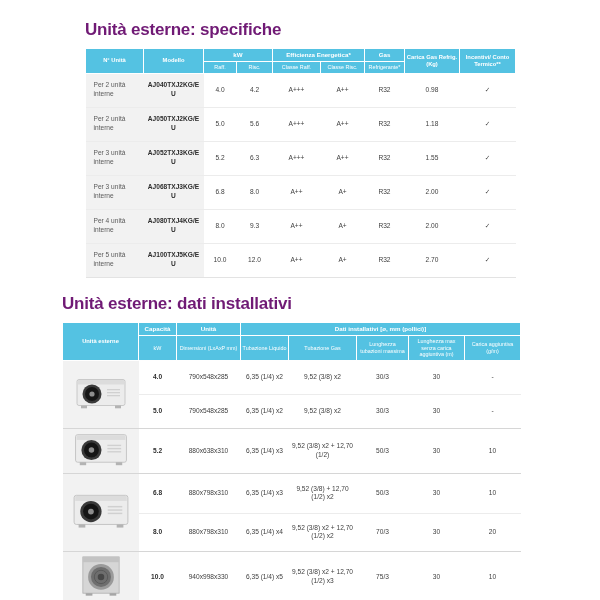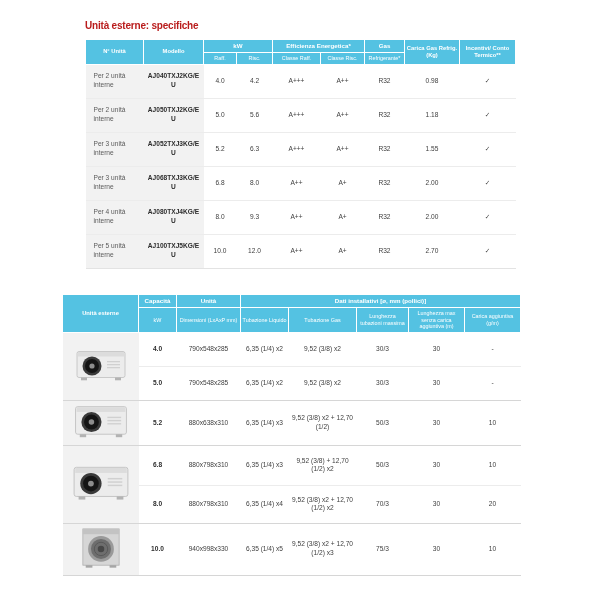--- a/index.html
+++ b/index.html
@@ -1,19 +1,19 @@
 <!DOCTYPE html>
 <html><head>
 <meta charset="utf-8">
 <style>
   html,body{margin:0;padding:0;background:#ffffff;}
   body{width:600px;height:600px;font-family:"Liberation Sans",sans-serif;-webkit-font-smoothing:antialiased;}
   .page{position:relative;width:600px;height:600px;overflow:hidden;background:#fff;}
 
-  .sec-title{font-size:10px;font-weight:bold;color:#b91c1c;margin:0 0 8px 0;letter-spacing:-0.2px;}
+  .sec-title{font-size:17px;font-weight:bold;color:#701a75;margin:0 0 8px 0;letter-spacing:-0.2px;}
 
   .t1wrap{position:absolute;left:85px;top:20px;width:430px;}
   .t2wrap{position:absolute;left:62px;top:294px;width:458px;}
 
   table{border-collapse:collapse;width:100%;table-layout:fixed;}
 
   thead th{
     background:#54c2e2;color:#ffffff;font-weight:bold;
     border:1px solid #ffffff;
     font-size:5.8px;line-height:1.25;padding:2px 1px;text-align:center;vertical-align:middle;
@@ -149,20 +149,21 @@
           <td>A+</td>
           <td>R32</td>
           <td>2.70</td>
           <td>✓</td>
         </tr>
       </tbody>
     </table>
   </div>
 
   <div class="t2wrap">
+    <h2 class="sec-title">Unità esterne: dati installativi</h2>
 
     <table class="t2">
       <colgroup>
         <col style="width:76px">
           <col style="width:38px">
           <col style="width:64px">
           <col style="width:48px">
         <col style="width:68px">
           <col style="width:52px">
           <col style="width:56px">

